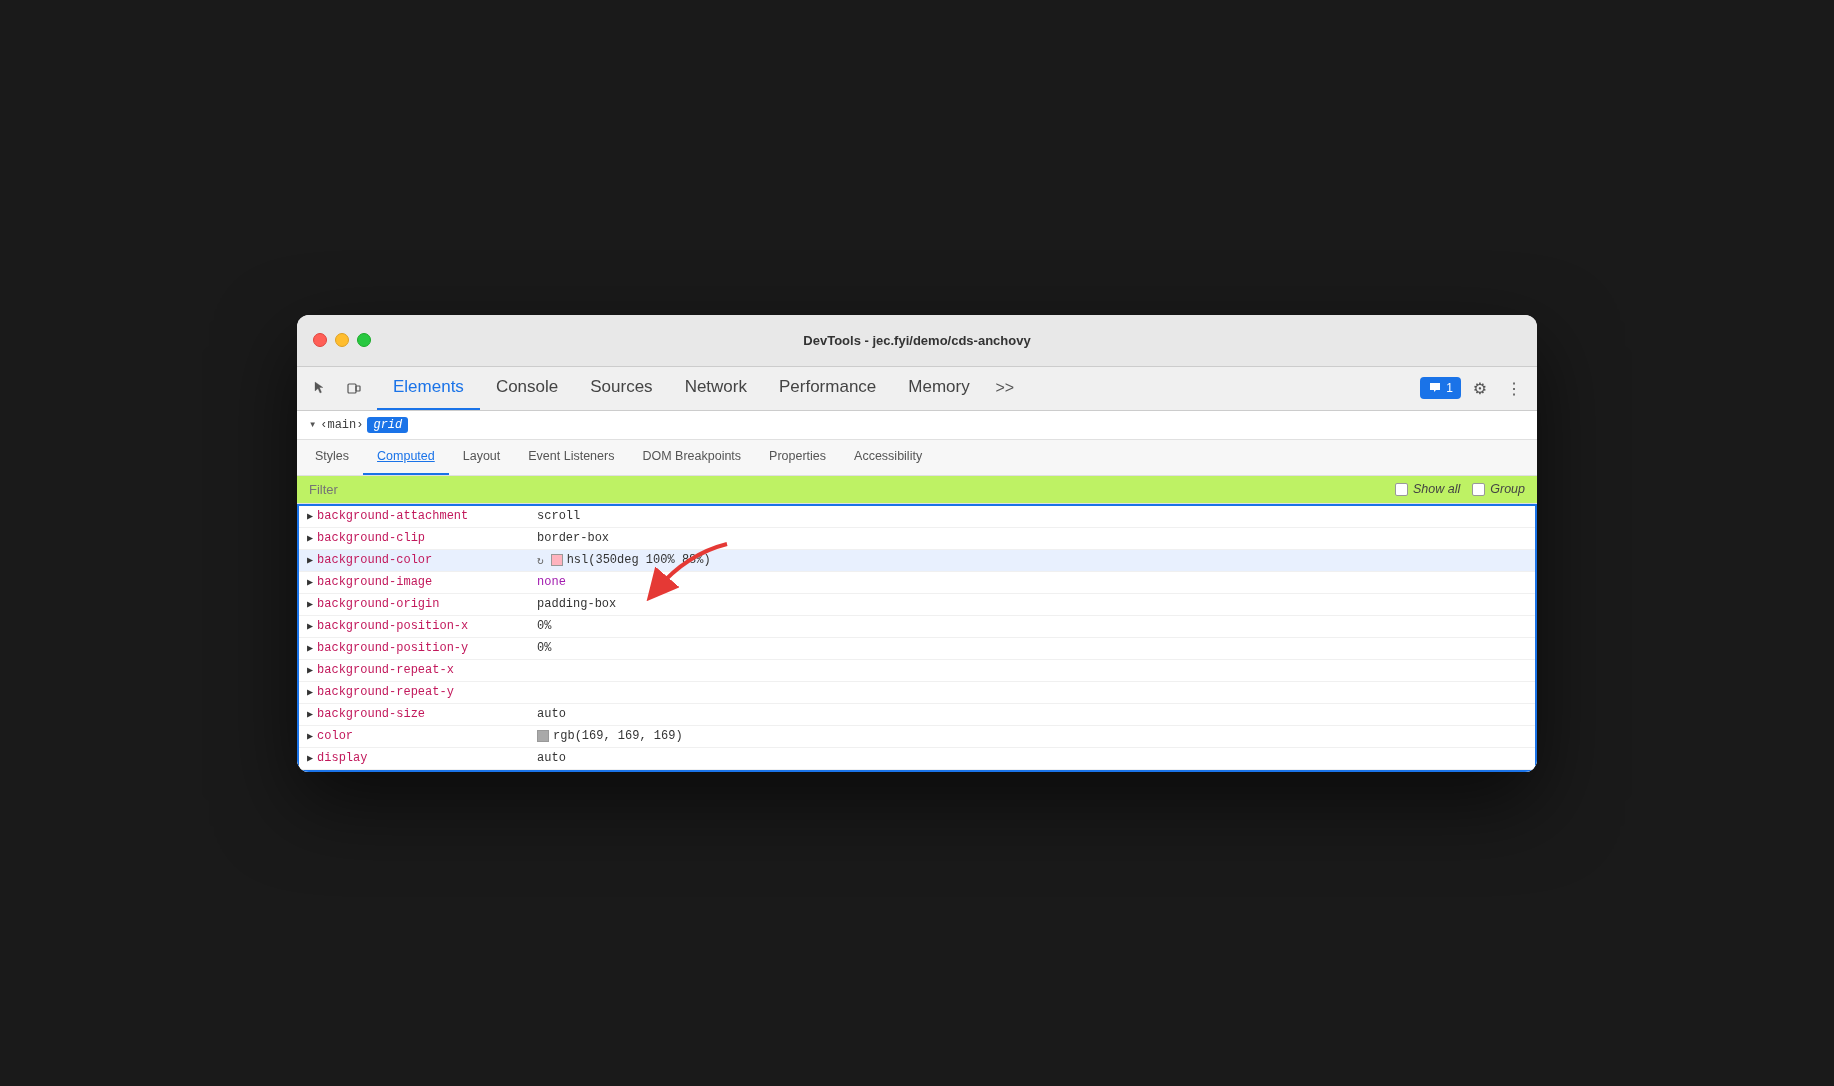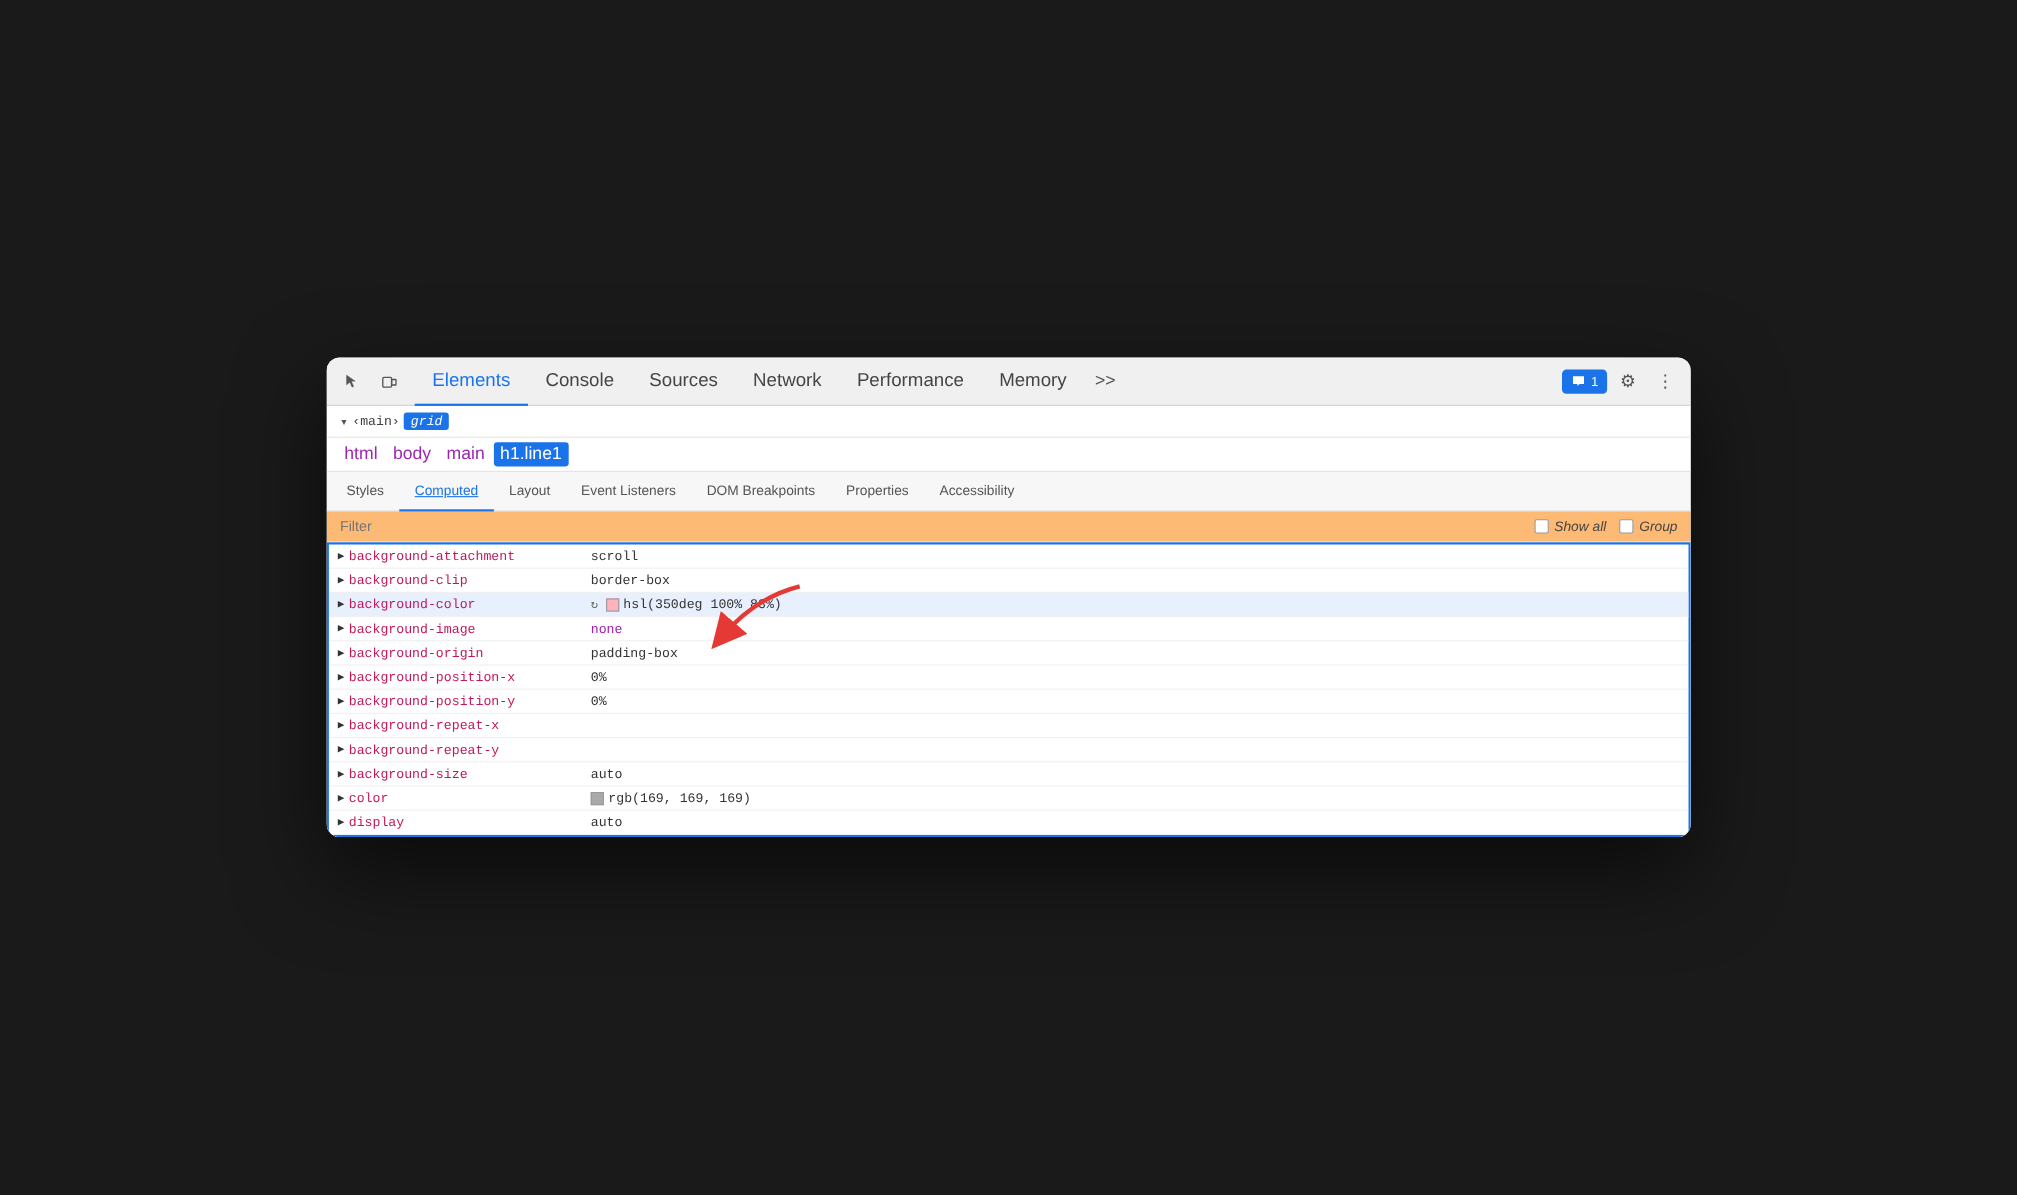--- a/index.html
+++ b/index.html
@@ -169,21 +169,21 @@
       border-bottom: 2px solid transparent;
     }
     .panel-tab.active {
       border-bottom-color: #1a73e8;
       color: #1a73e8;
       text-decoration: underline;
     }
 
     
     .filter-bar {
-      background: #fdba74;
+      background: #bef264;
       border-bottom: 1px solid #e0e0e0;
       display: flex;
       align-items: center;
       padding: 6px 12px;
       gap: 0;
       justify-content: center;
     }
 
     .filter-input {
       border: none;
@@ -273,20 +273,28 @@
     
     .properties-container::-webkit-scrollbar { width: 8px; }
     .properties-container::-webkit-scrollbar-track { background: #f0f0f0; }
     .properties-container::-webkit-scrollbar-thumb { background: #ccc; border-radius: 4px; }
   </style>
 </head>
 <body>
 
 <div class="window">
 
+  <div class="title-bar">
+    <div class="traffic-lights">
+      <div class="traffic-light close"></div>
+      <div class="traffic-light minimize"></div>
+      <div class="traffic-light maximize"></div>
+    </div>
+    <span class="title-bar-title">DevTools - jec.fyi/demo/cds-anchovy</span>
+  </div>
 
   <div class="devtools-tabs">
     <div class="devtools-icons">
       <button class="icon-btn">
         <svg width="16" height="16" viewBox="0 0 16 16" fill="none">
           <path d="M3 2L3 11L6 8.5L8 13L9.5 12.3L7.5 7.5L11 7.5L3 2Z" fill="#555" stroke="#555" stroke-width="0.3"></path>
         </svg>
       </button>
       <button class="icon-btn">
         <svg width="16" height="16" viewBox="0 0 16 16" fill="none">
@@ -335,26 +343,20 @@
       </button>
     </div>
   </div>
 
   <div class="breadcrumb-bar">
     <span style="color:#555;">▾</span>
     <span style="color:#404040;">‹main›</span>
     <span style="background:#1a73e8; color:white; padding:1px 6px; border-radius:3px;font-style:italic;">grid</span>
   </div>
 
-  <div style="background:white; border-bottom:1px solid #e0e0e0; padding: 4px 10px; display:flex; align-items:center; gap:2px;">
-    <span class="breadcrumb-item">html</span>
-    <span class="breadcrumb-item">body</span>
-    <span class="breadcrumb-item">main</span>
-    <span class="breadcrumb-item active">h1.line1</span>
-  </div>
 
   <div class="panel-tabs">
     <div class="panel-tab">Styles</div>
     <div class="panel-tab active">Computed</div>
     <div class="panel-tab">Layout</div>
     <div class="panel-tab">Event Listeners</div>
     <div class="panel-tab">DOM Breakpoints</div>
     <div class="panel-tab">Properties</div>
     <div class="panel-tab">Accessibility</div>
   </div>

